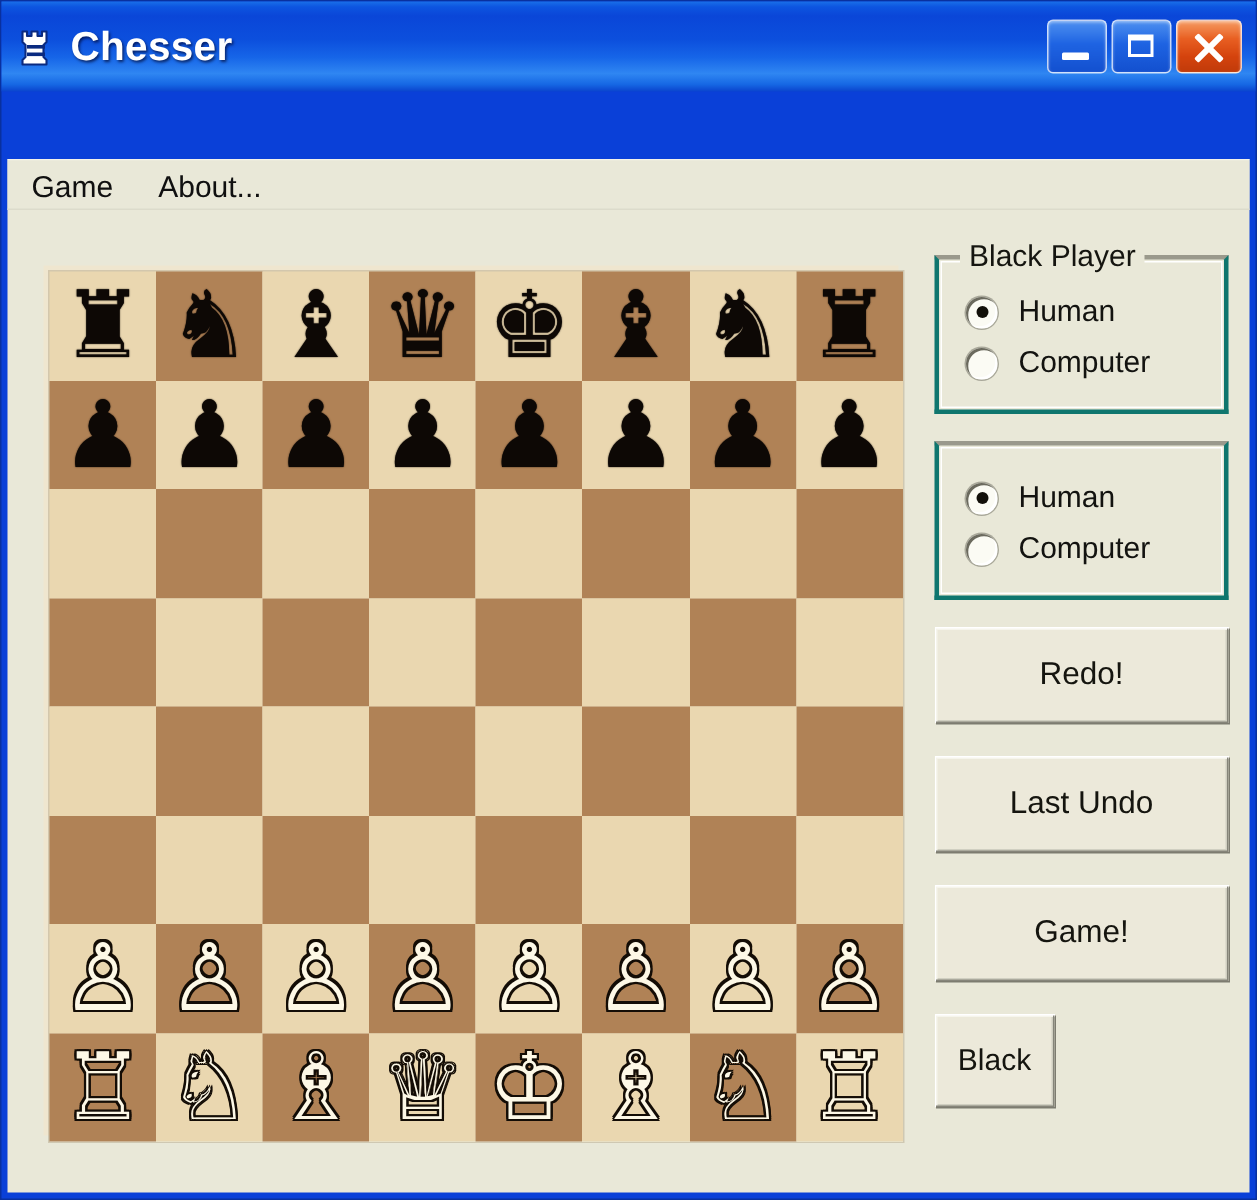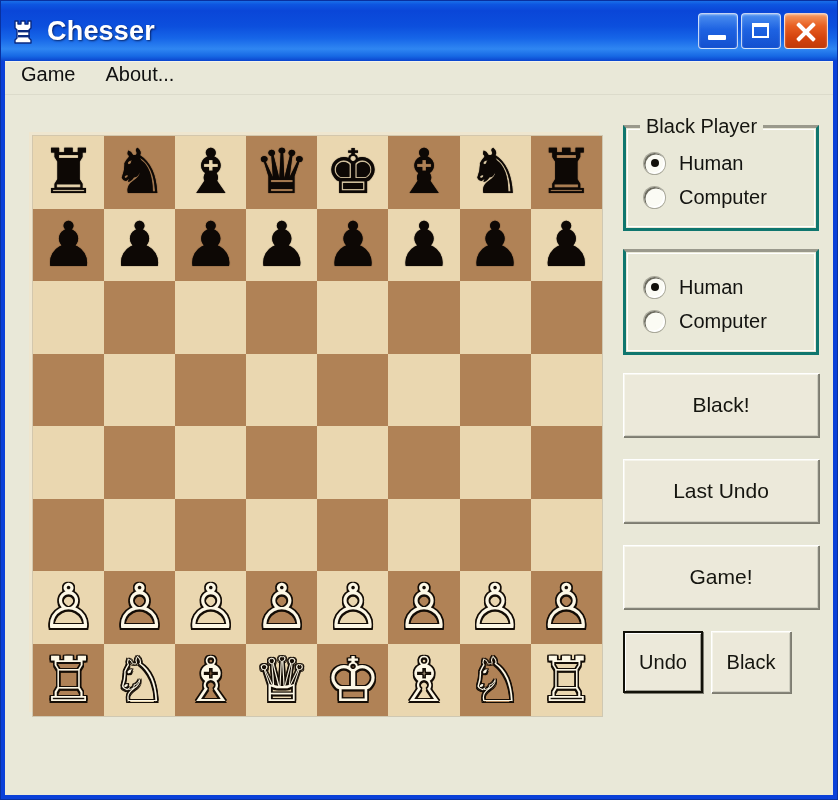--- a/index.html
+++ b/index.html
@@ -18,20 +18,21 @@
   .window {
     position: absolute;
     left: 0; top: 0;
     width: 838px;
     height: 800px;
     box-sizing: border-box;
     background: #0a40d8;
     border: 1px solid #09309f;
     display: flex;
     flex-direction: column;
+    gap: 45px;
   }
   .titlebar {
     position: relative;
     height: 60px;
     flex: 0 0 60px;
     background: linear-gradient(180deg,
       #1a6fe8 0%, #0d55e0 6%, #0a46d8 16%,
       #0c4fdd 42%, #1665e8 62%, #2f86f2 80%,
       #1668e4 92%, #0a44ce 100%);
     display: flex;
@@ -113,21 +114,21 @@
     background: #e9e8d8;
     border-top: 1px solid #f4f3ea;
     display: flex;
     flex-direction: column;
     position: relative;
   }
   .menubar {
     height: 33px;
     flex: 0 0 33px;
     display: flex;
-    align-items: flex-start;
+    align-items: flex-end;
     background: #e9e8d8;
     padding-left: 16px;
     box-sizing: border-box;
     border-bottom: 1px solid #dcdbcb;
   }
   .menu-item {
     font-size: 20px;
     color: #101010;
     padding: 1px 14px 2px 0;
     margin-right: 20px;
@@ -481,25 +482,24 @@
           <div class="radio-row">
             <span class="radio checked"></span>
             <span class="radio-label">Human</span>
           </div>
           <div class="radio-row">
             <span class="radio"></span>
             <span class="radio-label">Computer</span>
           </div>
         </div>
 
-        <div class="btn">Black!</div>
+        <div class="btn">Redo!</div>
         <div class="btn">Last Undo</div>
         <div class="btn">Game!</div>
 
         <div class="btn-row">
-          <div class="btn small focused">Undo</div>
           <div class="btn small">Black</div>
         </div>
 
       </div>
     </div>
   </div>
 </div>
 
 </body></html>

